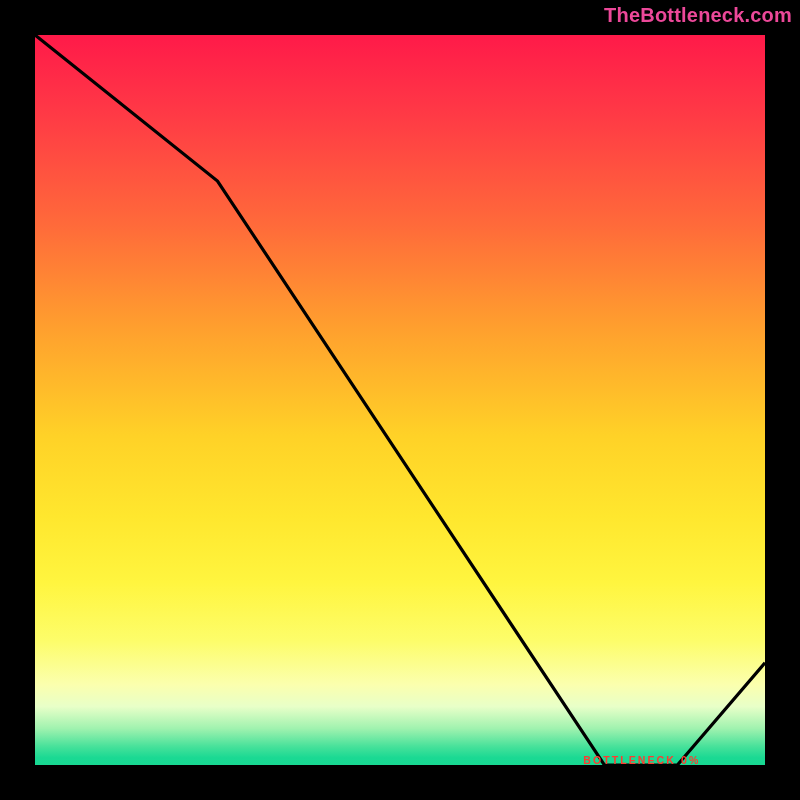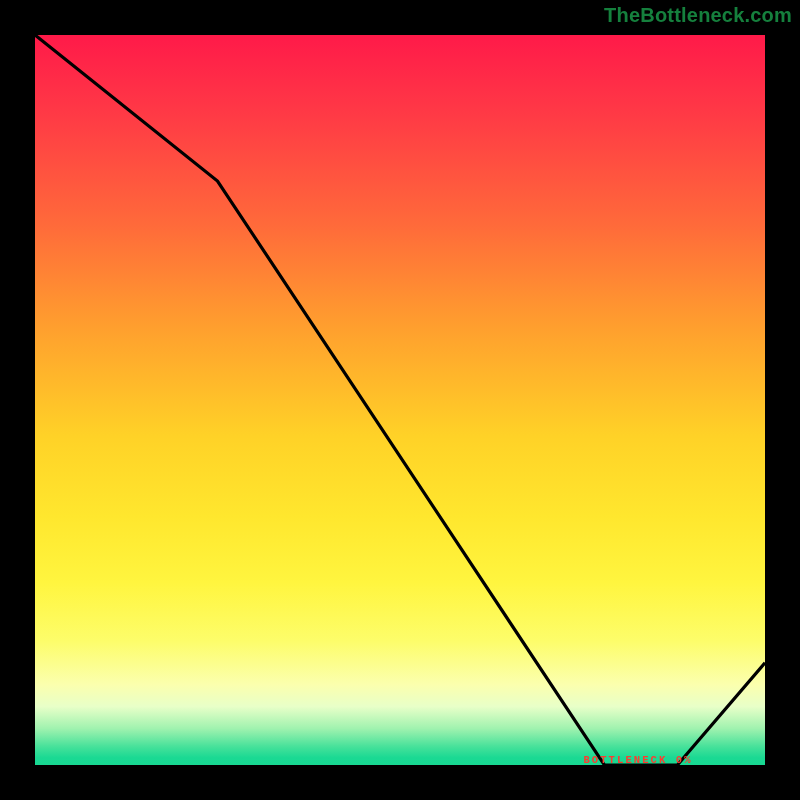--- a/index.html
+++ b/index.html
@@ -14,36 +14,35 @@
   .stage {
     position: relative;
     width: 800px;
     height: 800px;
     background: #000;
   }
   .watermark {
     position: absolute;
     top: 4px;
     right: 8px;
-    color: #15803d;
+    color: #ec4899;
     font-size: 20px;
     font-weight: 600;
     letter-spacing: 0.2px;
     user-select: none;
   }
   .plot-frame {
     position: absolute;
     left: 30px;
     top: 30px;
     width: 740px;
     height: 740px;
     border: 5px solid #000;
     box-sizing: border-box;
     overflow: hidden;
-    font-family: Liberation Mono, monospace;
   }
   .gradient {
     position: absolute;
     inset: 0;
     background: linear-gradient(
       to bottom,
       #ff1a49 0%,
       #ff3746 10%,
       #ff6a3a 26%,
       #ff9f2e 40%,

